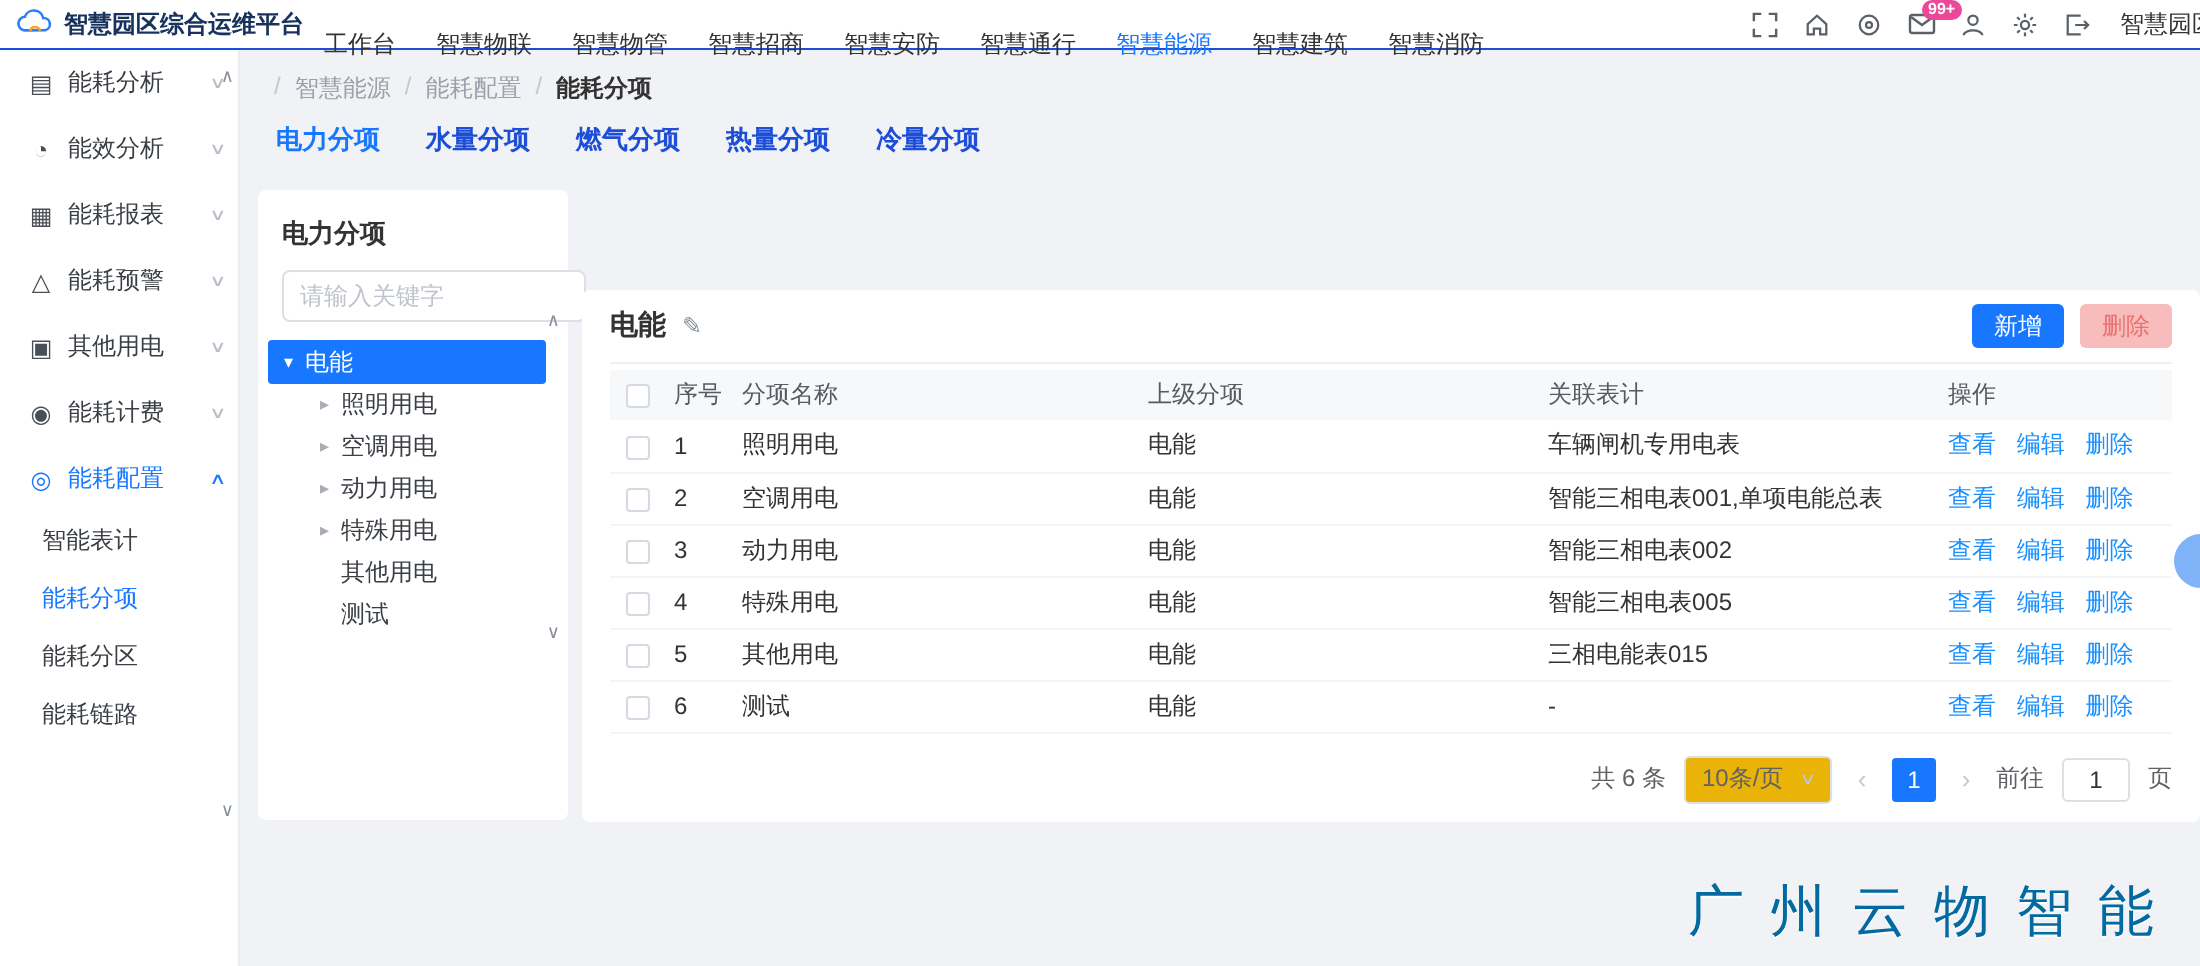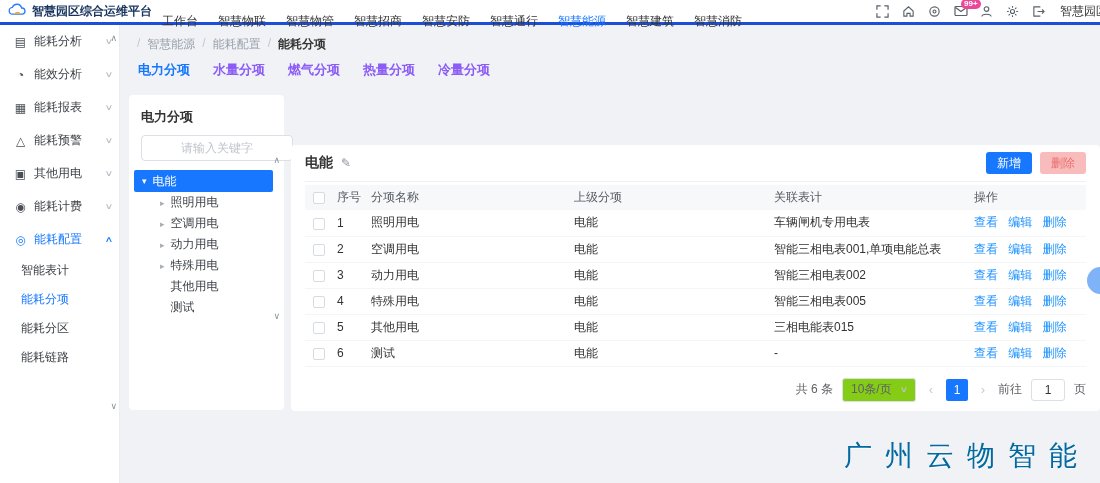--- a/index.html
+++ b/index.html
@@ -5,21 +5,21 @@
 <style>
   * { box-sizing: border-box; margin: 0; padding: 0; }
   html,body { width:1100px; height:483px; overflow:hidden; }
   body {
     position:relative; background:#f0f2f5;
     font-family:"Liberation Sans","DejaVu Sans",sans-serif;
     font-size:12px; color:#333;
   }
   
   .topbar { position:absolute; top:0; left:0; right:0; height:25px; background:#fff;
-    border-bottom:3px solid #1d4ed8; display:flex; align-items:center; z-index:20; }
+    border-bottom:1px solid #1d4ed8; display:flex; align-items:center; z-index:20; }
   .logo { display:flex; align-items:center; gap:5px; padding-left:8px; flex:none; }
   .logo-title { font-size:12px; font-weight:bold; color:#17325c; white-space:nowrap; }
   .nav-menu { display:flex; gap:20px; margin-left:10px;margin-top:20px; }
   .nav-item { font-size:12px; color:#333; cursor:pointer; white-space:nowrap; }
   .nav-item.active { color:#1778ff; }
   .topbar-right { margin-left:auto; display:flex; align-items:center; gap:11px; color:#5a6068; }
   .tb-icon { position:relative; width:15px; height:15px; display:flex; align-items:center; justify-content:center; cursor:pointer; }
   .tb-icon svg { display:block; }
   .badge { position:absolute; top:-5px; left:8px; background:#ec4899; color:#fff;
     font-size:8px; line-height:10px; height:10px; padding:0 3px; border-radius:6px; white-space:nowrap;font-weight:bold; }
@@ -39,29 +39,29 @@
     font-size:12px; color:#3a3f45; cursor:pointer; }
   .side-sub.active { color:#1778ff; }
   .scroll-hint { position:absolute; right:2px; font-size:9px; color:#8a9099; cursor:pointer; }
   
   .content { position:absolute; left:121px; top:25px; right:0; bottom:0; }
   .breadcrumb { position:absolute; top:11px; left:16px; display:flex; gap:7px; font-size:12px; }
   .crumb { color:#9aa1ab; cursor:pointer; }
   .crumb-sep { color:#c3c8cf; }
   .breadcrumb .crumb:last-child { color:#333; font-weight:bold; cursor:default; }
   .tabs { position:absolute; top:36px; left:17px; display:flex; gap:23px; }
-  .tab { font-size:13px; font-weight:bold; color:#8b5cf6; cursor:pointer; }
+  .tab { font-size:13px; font-weight:bold; color:#1d4ed8; cursor:pointer; }
   .tab.active { color:#1778ff; }
   .card { background:#fff; border-radius:4px; position:absolute; }
   
   .tree-card { left:8px; top:70px; width:155px; height:315px; }
   .tree-title { padding:13px 12px 9px; font-size:13px; font-weight:bold; color:#333; }
   .tree-search { display:block; margin:0 12px 9px; width:152px; height:26px;
     border:1px solid #dcdfe6; border-radius:4px; font-size:12px; padding:0 8px; color:#333;
-    font-family:inherit; outline:none;text-align:center; }
+    font-family:inherit; outline:none; }
   .tree-search::placeholder { color:#c0c4cc; }
   .tree-root { margin:0 11px 0 5px; height:22px; background:#1778ff; border-radius:2px;
     display:flex; align-items:center; color:#fff; font-size:12px; padding-left:8px; gap:6px; cursor:pointer; }
   .caret-down { font-size:9px; }
   .caret-down::before { content:"▾"; }
   .tree-child { height:21px; display:flex; align-items:center; padding-left:31px;
     font-size:12px; color:#3a3f45; gap:6px; cursor:pointer; }
   .tree-arrow { font-size:9px; color:#a8adb5; visibility:hidden; }
   .tree-arrow::before { content:"▸"; }
   .tree-child.expandable .tree-arrow { visibility:visible; }
@@ -85,21 +85,21 @@
     height:25px; padding:0 4px; }
   tbody td { height:26px; color:#333; padding:0 4px; border-bottom:1px solid #f4f5f7;
     white-space:nowrap; overflow:hidden; }
   .col-check { text-align:center; }
   .checkbox { display:inline-block; width:12px; height:12px; border:1px solid #d6dbe3;
     border-radius:2px; background:#fff; vertical-align:middle; cursor:pointer; }
   .actions a { color:#1890ff; margin-right:7px; text-decoration:none; cursor:pointer; }
   
   .pagination { display:flex; align-items:center; justify-content:flex-end; gap:9px;
     margin-top:11px; font-size:12px; color:#606266; }
-  .psize { width:74px; height:24px; border:1px solid #dcdfe6; border-radius:3px; background:#84cc16;
+  .psize { width:74px; height:24px; border:1px solid #dcdfe6; border-radius:3px; background:#eab308;
     display:flex; align-items:center; justify-content:space-between; padding:0 8px; cursor:pointer; }
   .psize-chev { font-size:8px; color:#c0c4cc; transform:scaleX(1.5); }
   .psize-chev::before { content:"∨"; }
   .parrow { color:#c5c9cf; width:12px; text-align:center; font-size:13px; cursor:default; }
   .pnum { width:22px; height:22px; background:#1778ff; color:#fff; border-radius:2px;
     display:flex; align-items:center; justify-content:center; cursor:pointer; }
   .goto-input { width:34px; height:22px; border:1px solid #dcdfe6; border-radius:3px;
     text-align:center; font-size:12px; color:#333; font-family:inherit; outline:none; }
   
   .watermark { position:absolute; right:10px; bottom:8px; font-size:28px; letter-spacing:13px;

